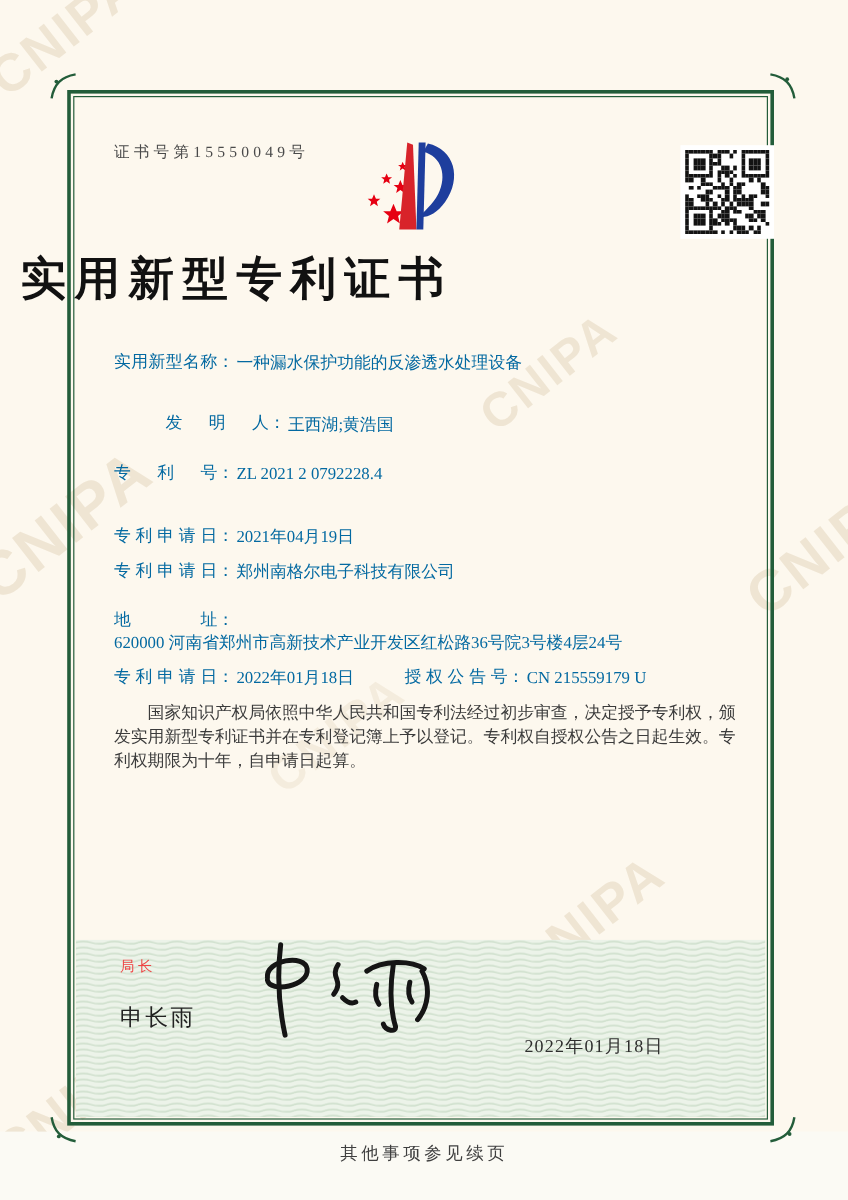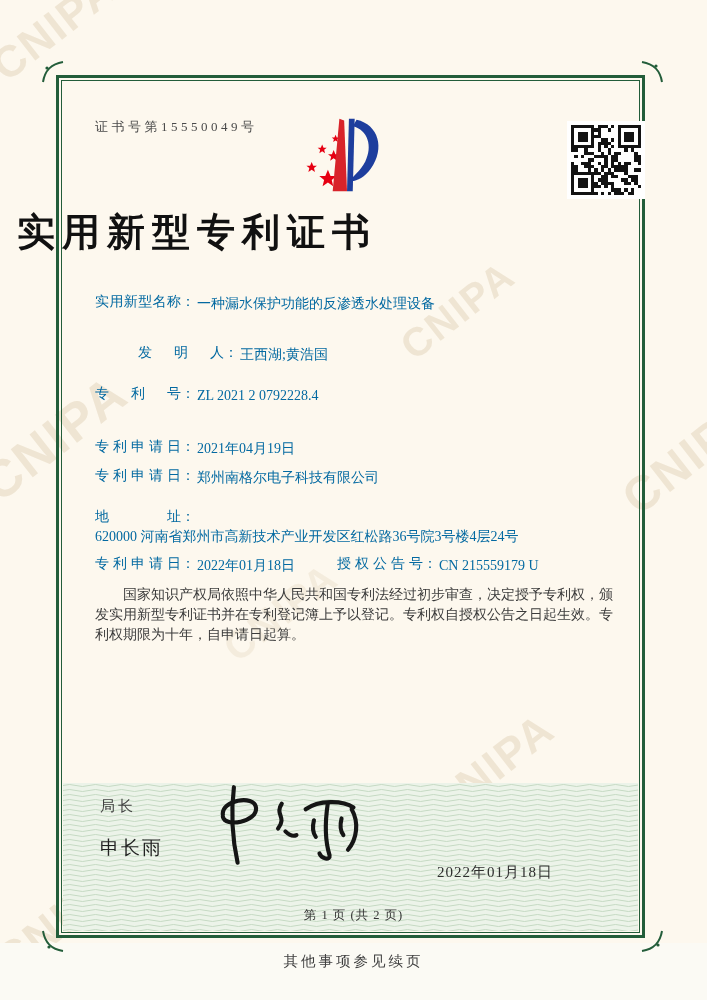--- a/index.html
+++ b/index.html
@@ -42,21 +42,21 @@
   .flabel{display:inline-block;width:86px;text-align:justify;text-align-last:justify;vertical-align:top;}
   .fcolon{display:inline-block;width:16px;vertical-align:top;}
   .fvalue{display:inline-block;vertical-align:top;line-height:22px;}
   .addr .fvalue{width:425px;}
   .grant-right{position:absolute;left:242px;top:0;}
 
   .paras{position:absolute;left:95px;top:585px;width:518px;font-size:14px;line-height:20px;
          color:#3b3b3b;text-align:justify;}
   .paras p{margin:0;text-indent:2em;}
 
-  .signer-role{position:absolute;left:100px;top:797px;font-size:15px;letter-spacing:3px;color:#404040;}
+  .signer-role{position:absolute;left:100px;top:797px;font-size:12px;letter-spacing:3px;color:#ef4444;}
   .signer-name{position:absolute;left:100px;top:835px;font-size:19px;letter-spacing:2px;color:#222;}
   .signature{position:absolute;left:192px;top:778px;}
   .issue-date{position:absolute;left:437px;top:863px;font-size:15px;color:#2e2e2e;letter-spacing:1px;}
   .page-ind{position:absolute;left:0;right:0;top:907px;text-align:center;font-size:12.5px;
             letter-spacing:1px;color:#333;}
   .footer-strip{position:absolute;left:0;right:0;top:943px;height:57px;background:#fbfaf4;z-index:2;}
   .footer-note{position:absolute;left:0;right:0;top:952px;text-align:center;font-size:14.5px;
                letter-spacing:3px;color:#3f3f3f;z-index:4;}
 </style>
 </head>
@@ -619,16 +619,15 @@
         <path d="M96,58 C100,62 104,64 108,62"></path>
         <path d="M118,34 C132,24 158,24 170,32"></path>
         <path d="M142,28 C139,48 139,68 144,84 C145,90 135,88 133,82"></path>
         <path d="M127,46 C125,54 126,60 129,64"></path>
         <path d="M157,44 C155,52 156,58 159,62"></path>
         <path d="M168,34 C176,48 174,66 164,78"></path>
       </svg>
     </div>
     <div class="issue-date">2022年01月18日</div>
 
-    <div class="page-ind">第 1 页 (共 2 页)</div>
     <div class="footer-note">其他事项参见续页</div>
   </div>
 </div>
 
 </body></html>

